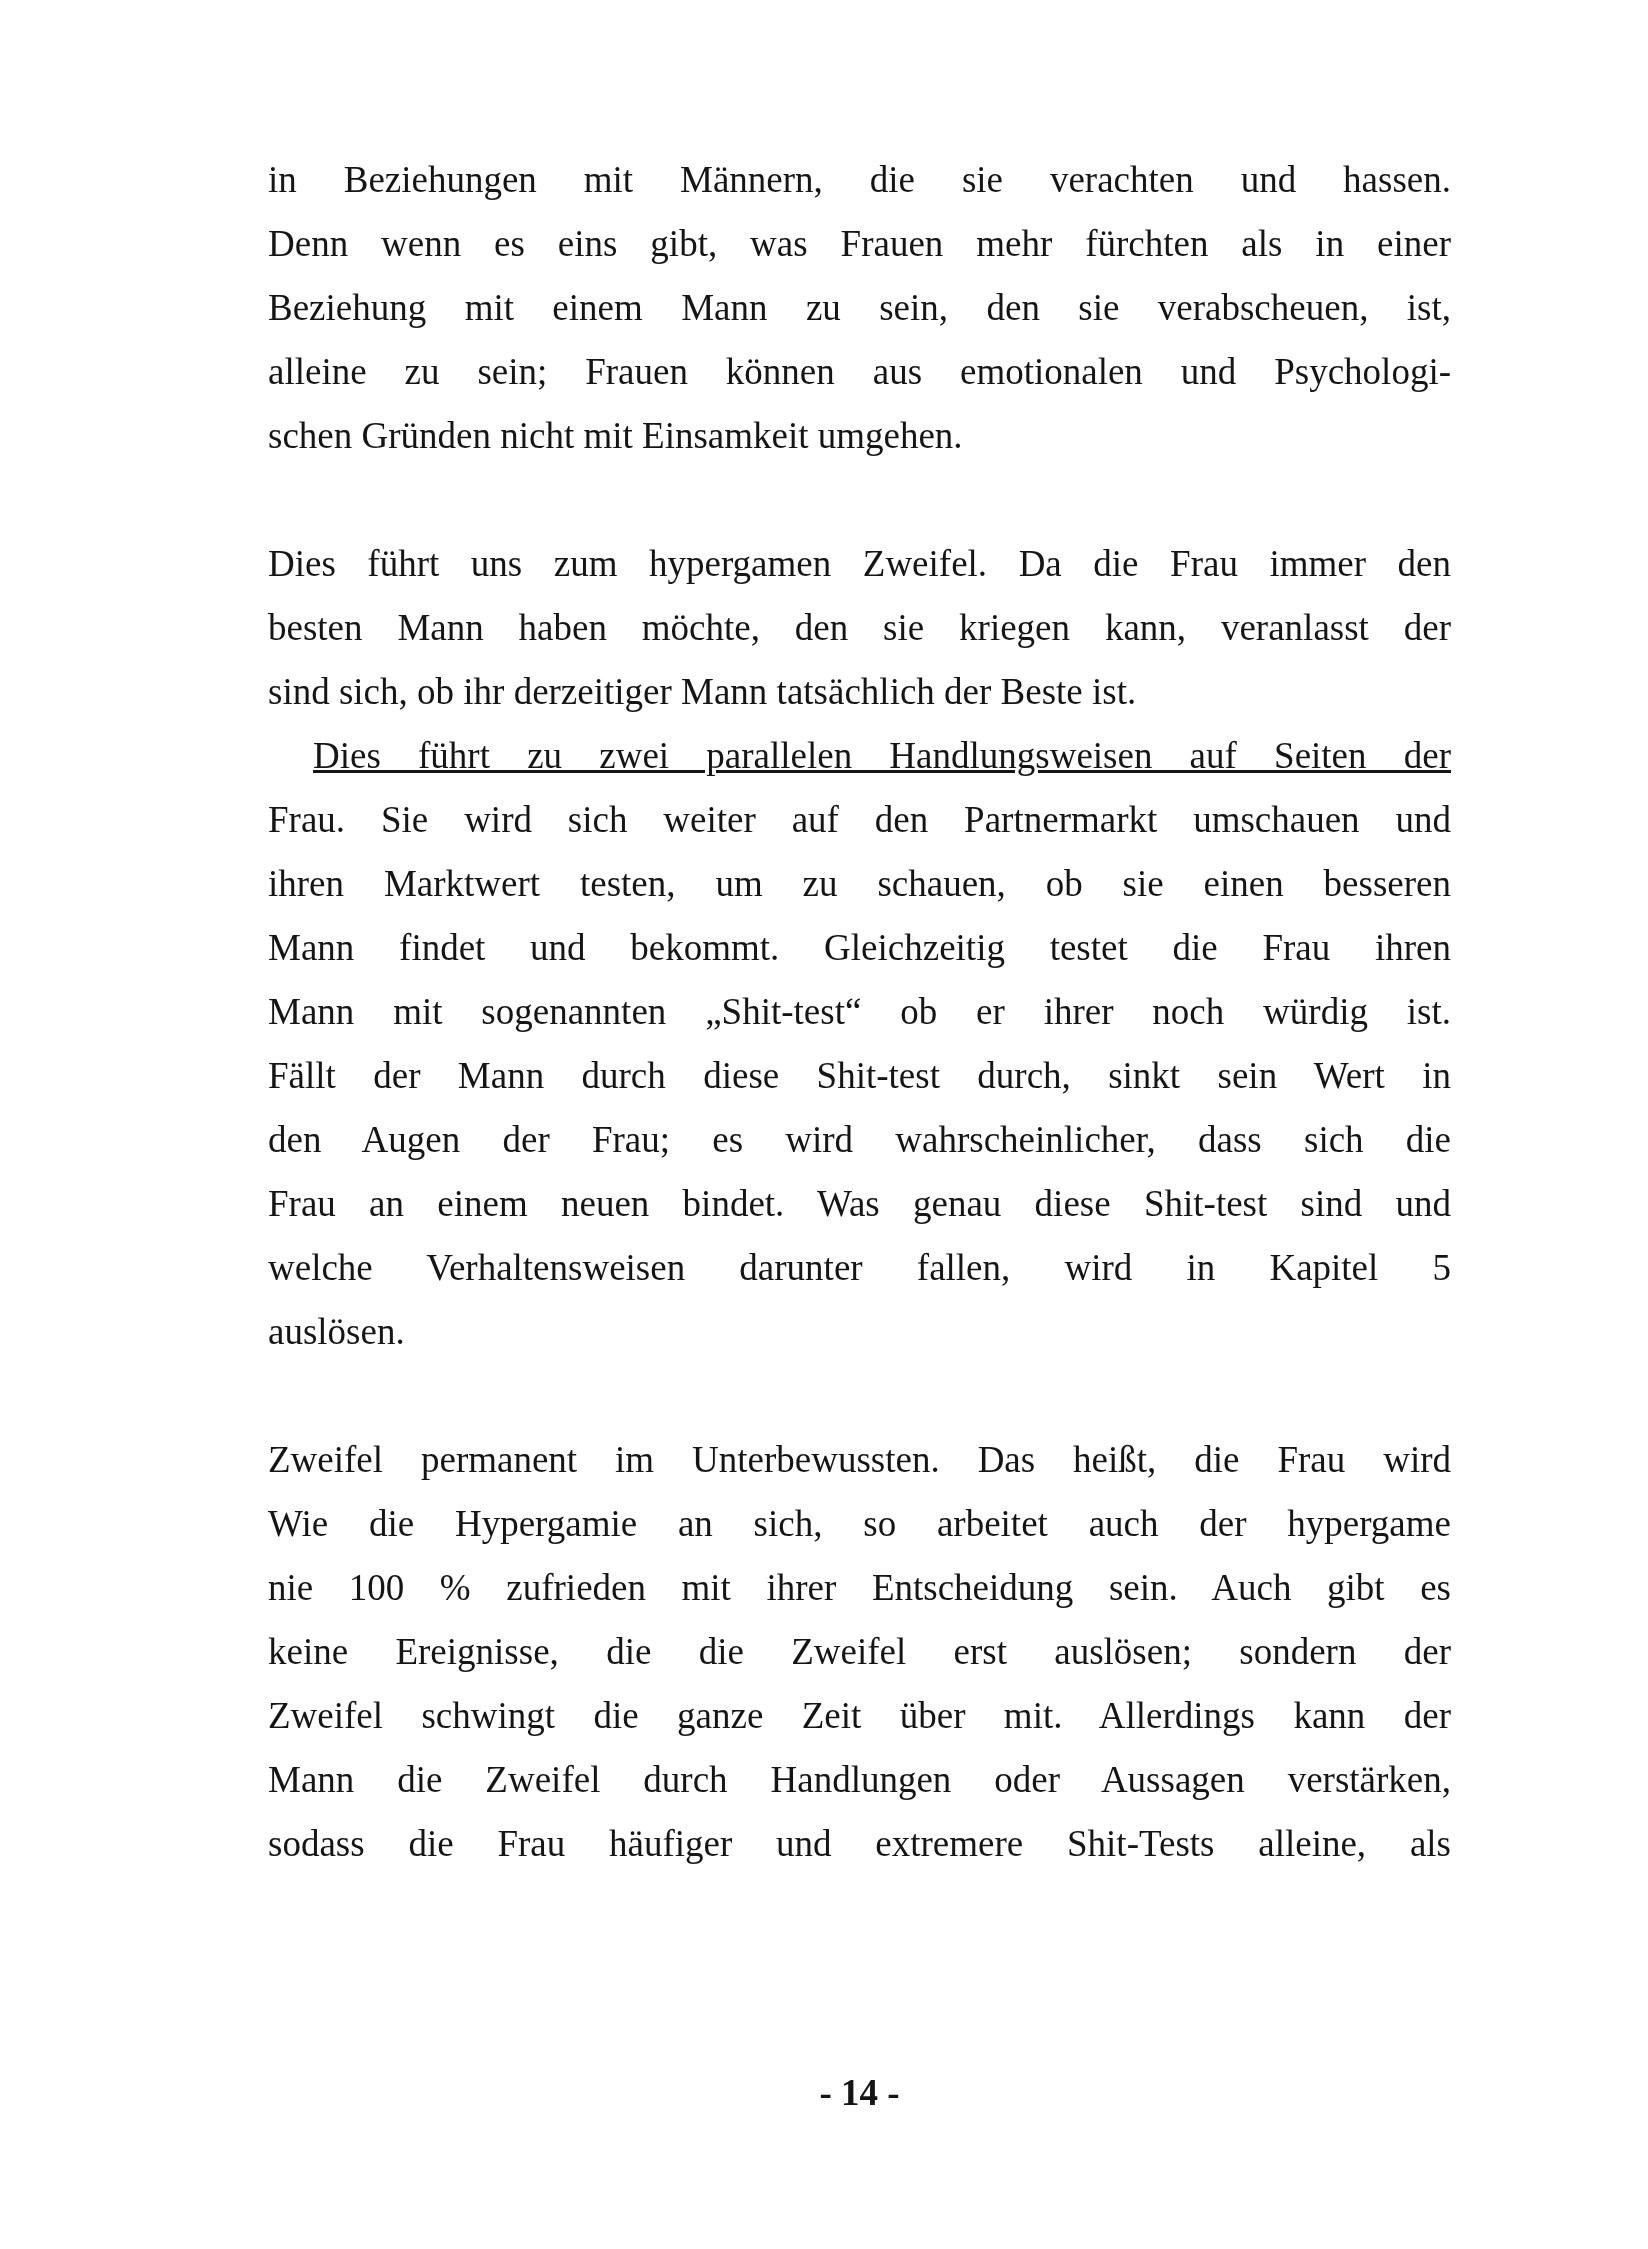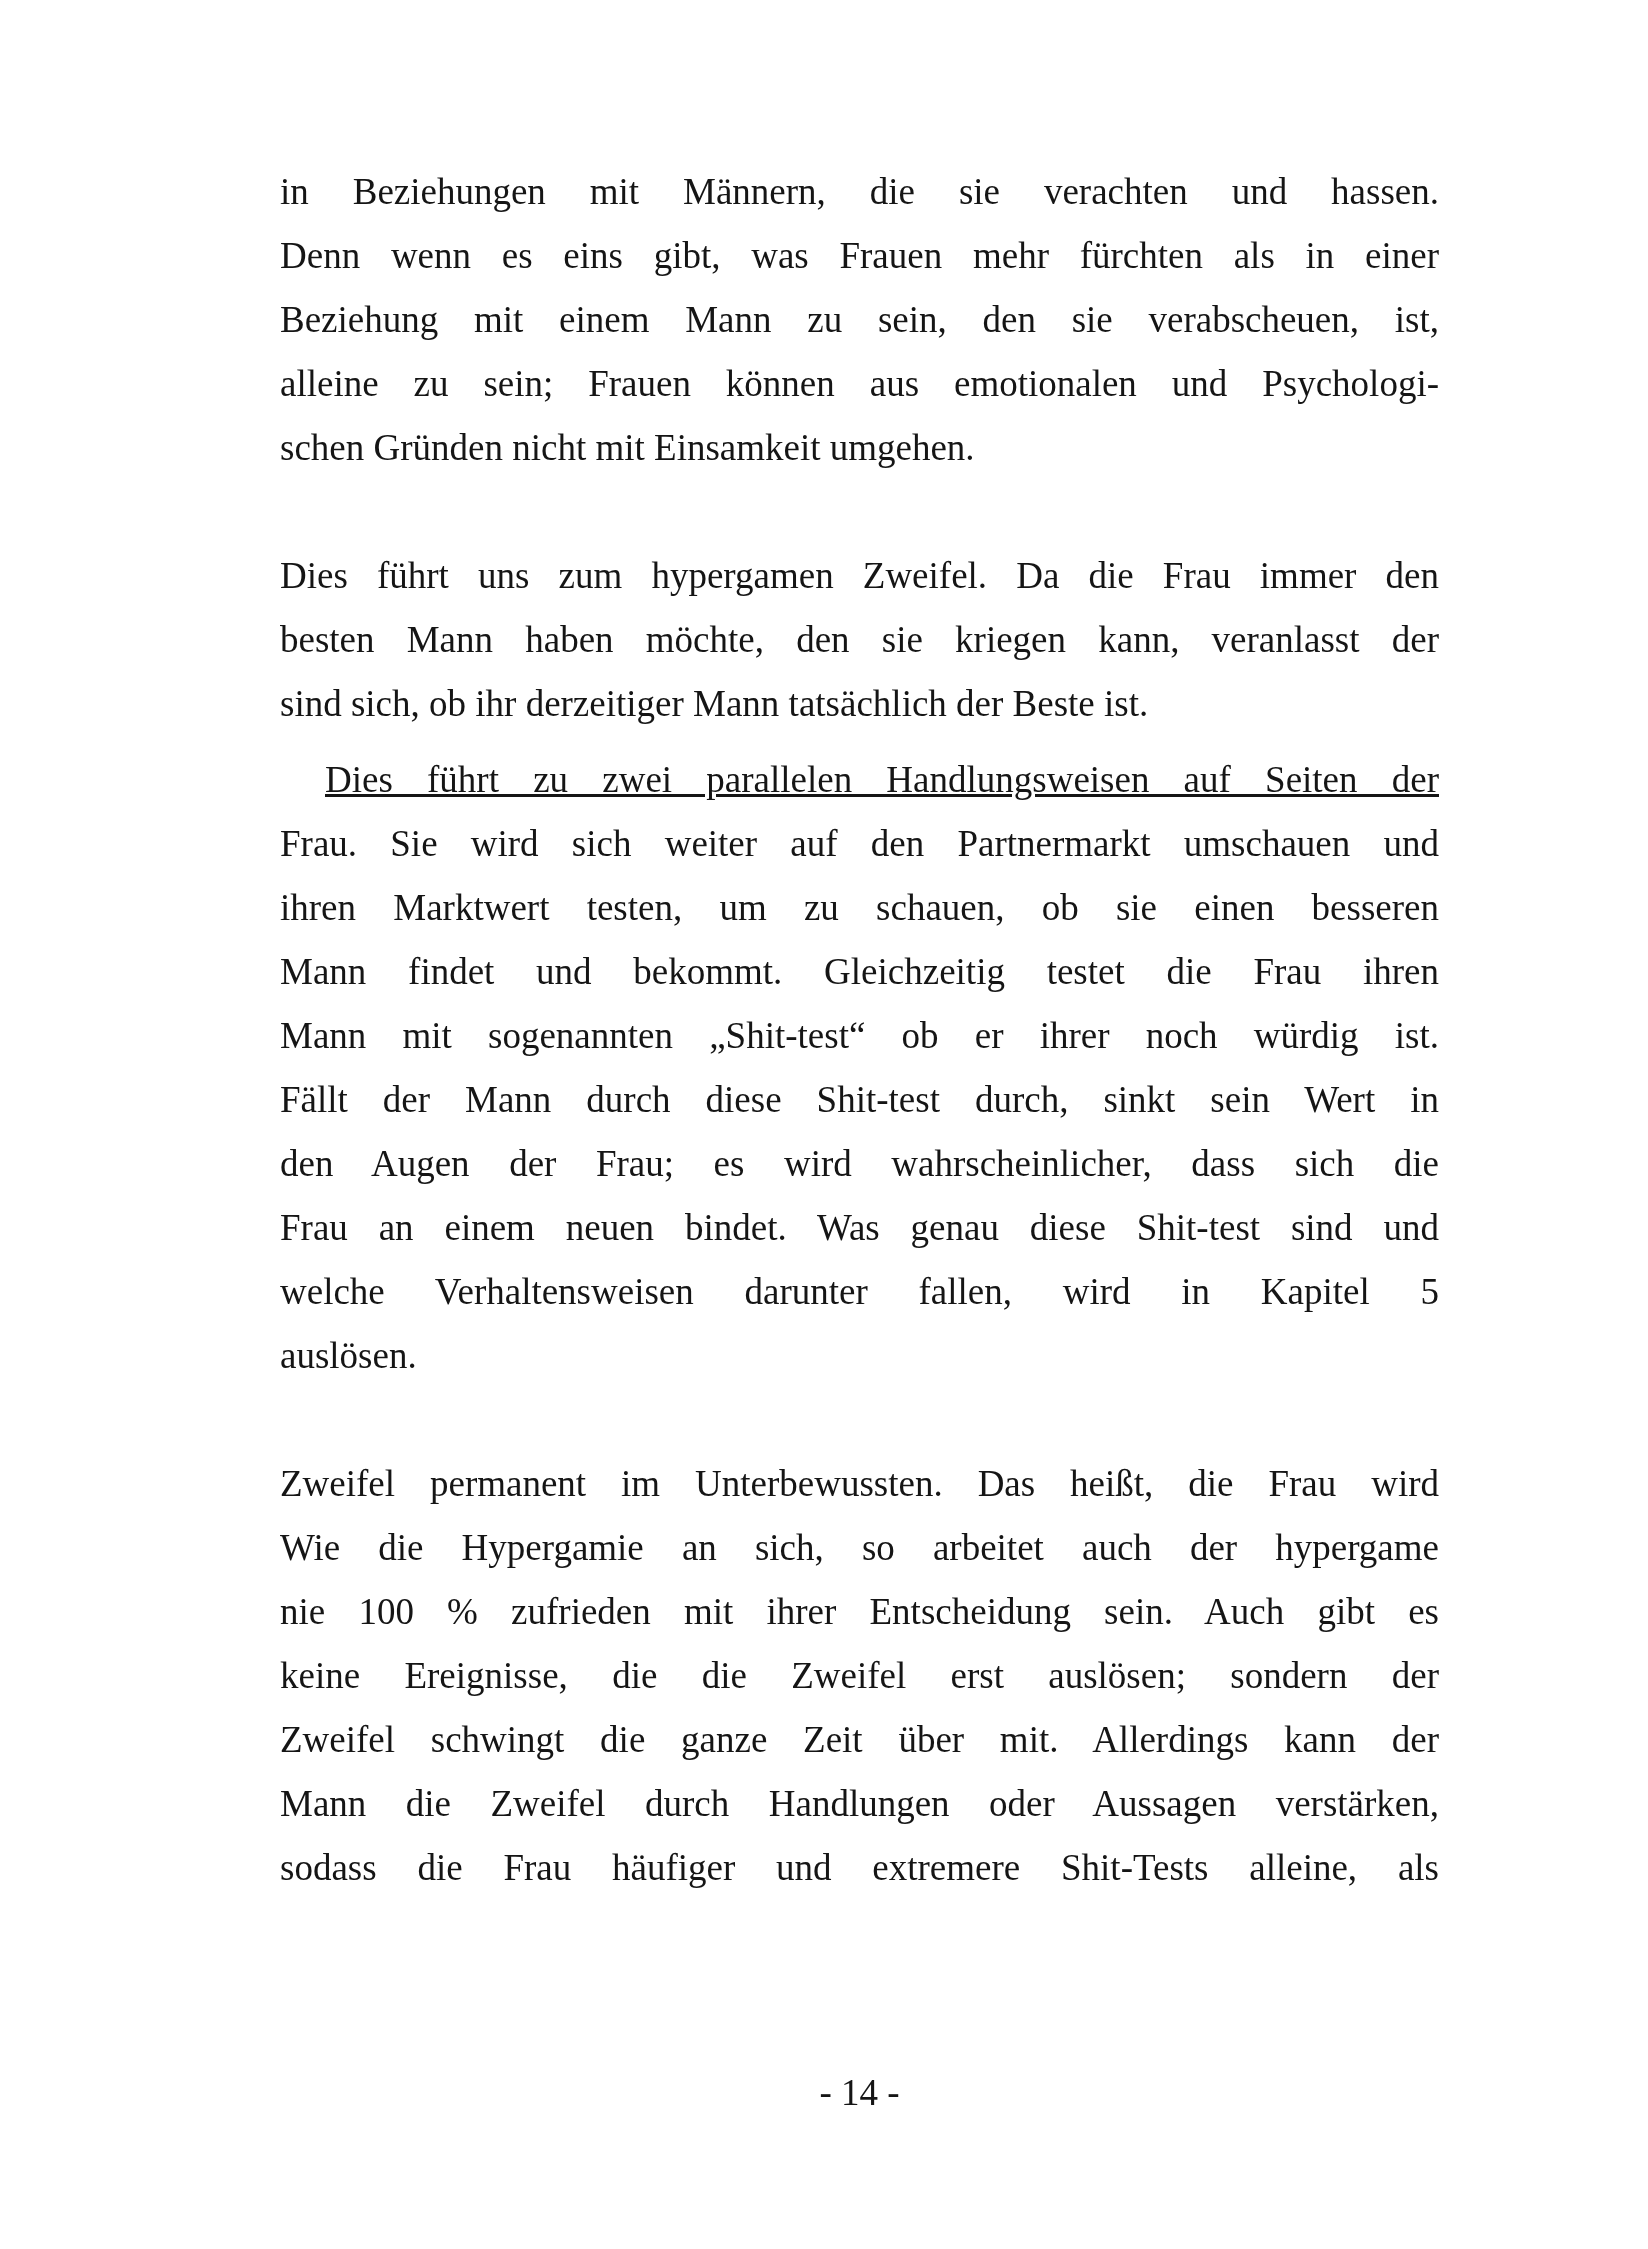--- a/index.html
+++ b/index.html
@@ -22,21 +22,21 @@
   }
   .text-block {
     position: absolute;
     left: 268px;
     top: 148px;
     width: 1183px;
     font-size: 37px;
     line-height: 64px;
   }
   .paragraph {
-    margin: 12px;
+    margin: 0;
   }
   .paragraph.spaced {
     margin-top: 64px;
   }
   .line {
     text-align: justify;
     text-align-last: justify;
   }
   .line.last {
     text-align-last: left;
@@ -46,20 +46,21 @@
     text-decoration: underline;
   }
   .page-number {
     position: absolute;
     left: 268px;
     top: 2061px;
     width: 1183px;
     text-align: center;
     font-size: 37px;
     line-height: 64px;
+    font-weight: bold;
   }
 </style>
 </head>
 <body>
 
 <div class="page">
   <div class="text-block">
     <div class="paragraph">
         <div class="line">in Beziehungen mit Männern, die sie verachten und hassen.</div>
         <div class="line">Denn wenn es eins gibt, was Frauen mehr fürchten als in einer</div>

